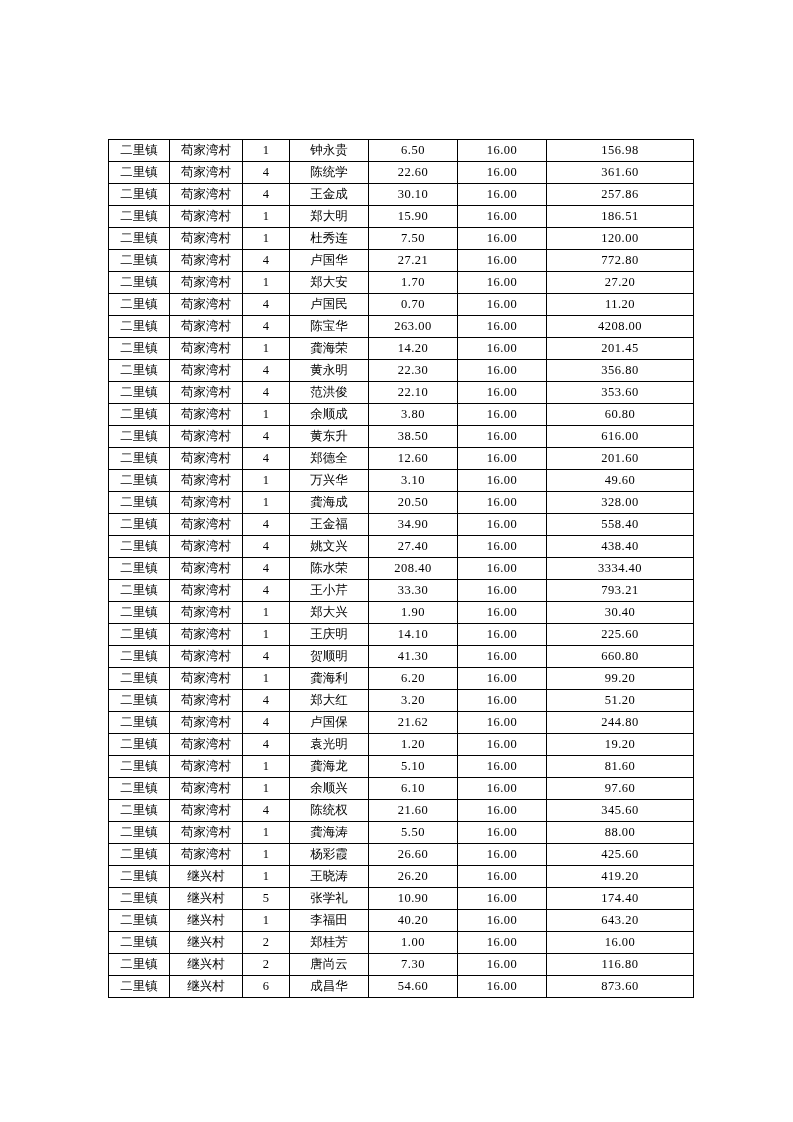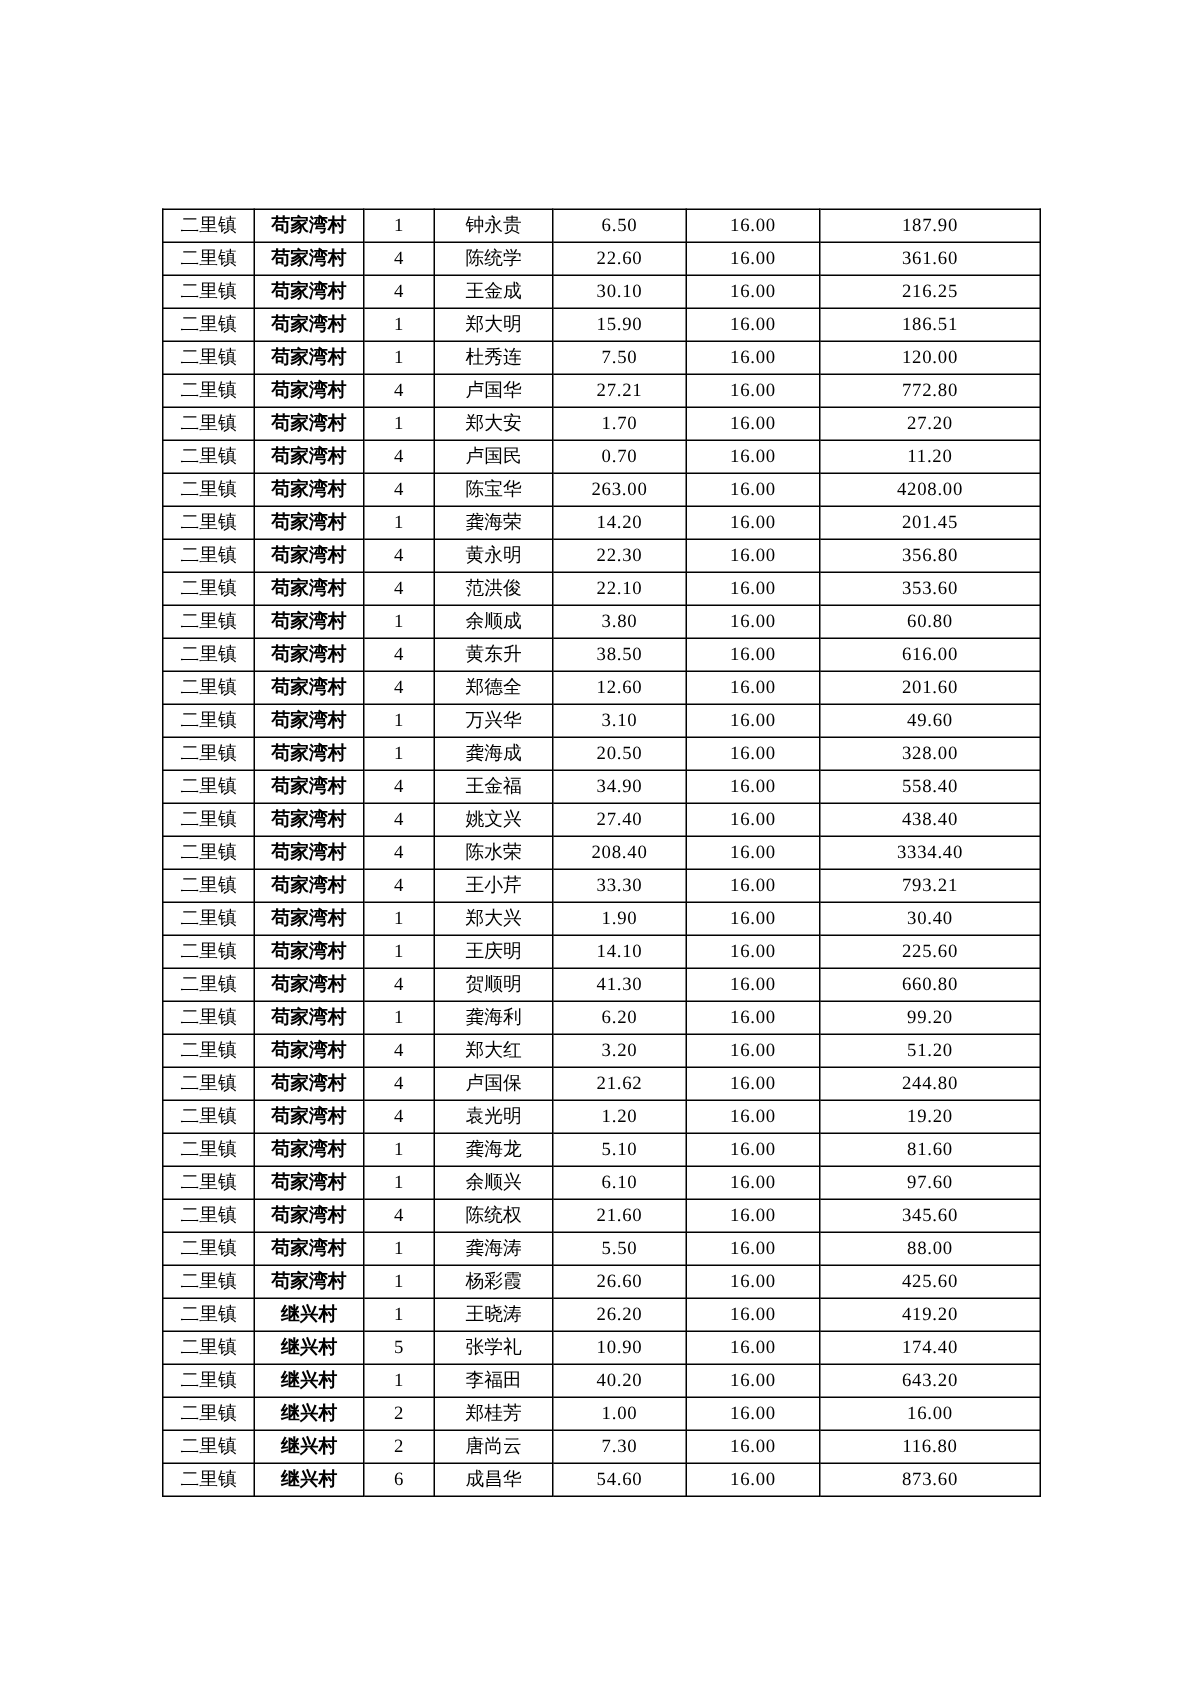--- a/index.html
+++ b/index.html
@@ -39,21 +39,21 @@
     line-height: 21px;
     padding: 0;
     text-align: center;
     vertical-align: middle;
     font-size: 12.5px;
     font-family: "Liberation Serif", "DejaVu Serif", serif;
     white-space: nowrap;
     overflow: hidden;
   }
   td.c-town   { width: 60px; }
-  td.c-vill   { width: 72px; font-weight: bold; }
+  td.c-vill   { width: 72px; }
   td.c-code   { width: 46px; }
   td.c-name   { width: 78px; }
   td.c-area   { width: 88px; }
   td.c-rate   { width: 88px; }
   td.c-amt    { width: 146px; }
   .num {
     font-family: "Liberation Serif", "DejaVu Serif", serif;
     letter-spacing: 0.5px;
   }
 </style>
@@ -64,39 +64,39 @@
   <div class="table-wrap">
     <table class="data">
       <tbody id="tbody">
           <tr>
             <td class="c-town">二里镇</td>
             <td class="c-vill">苟家湾村</td>
             <td class="c-code num">1</td>
             <td class="c-name">钟永贵</td>
             <td class="c-area num">6.50</td>
             <td class="c-rate num">16.00</td>
-            <td class="c-amt num">187.90</td>
+            <td class="c-amt num">156.98</td>
           </tr>
           <tr>
             <td class="c-town">二里镇</td>
             <td class="c-vill">苟家湾村</td>
             <td class="c-code num">4</td>
             <td class="c-name">陈统学</td>
             <td class="c-area num">22.60</td>
             <td class="c-rate num">16.00</td>
             <td class="c-amt num">361.60</td>
           </tr>
           <tr>
             <td class="c-town">二里镇</td>
             <td class="c-vill">苟家湾村</td>
             <td class="c-code num">4</td>
             <td class="c-name">王金成</td>
             <td class="c-area num">30.10</td>
             <td class="c-rate num">16.00</td>
-            <td class="c-amt num">216.25</td>
+            <td class="c-amt num">257.86</td>
           </tr>
           <tr>
             <td class="c-town">二里镇</td>
             <td class="c-vill">苟家湾村</td>
             <td class="c-code num">1</td>
             <td class="c-name">郑大明</td>
             <td class="c-area num">15.90</td>
             <td class="c-rate num">16.00</td>
             <td class="c-amt num">186.51</td>
           </tr>

